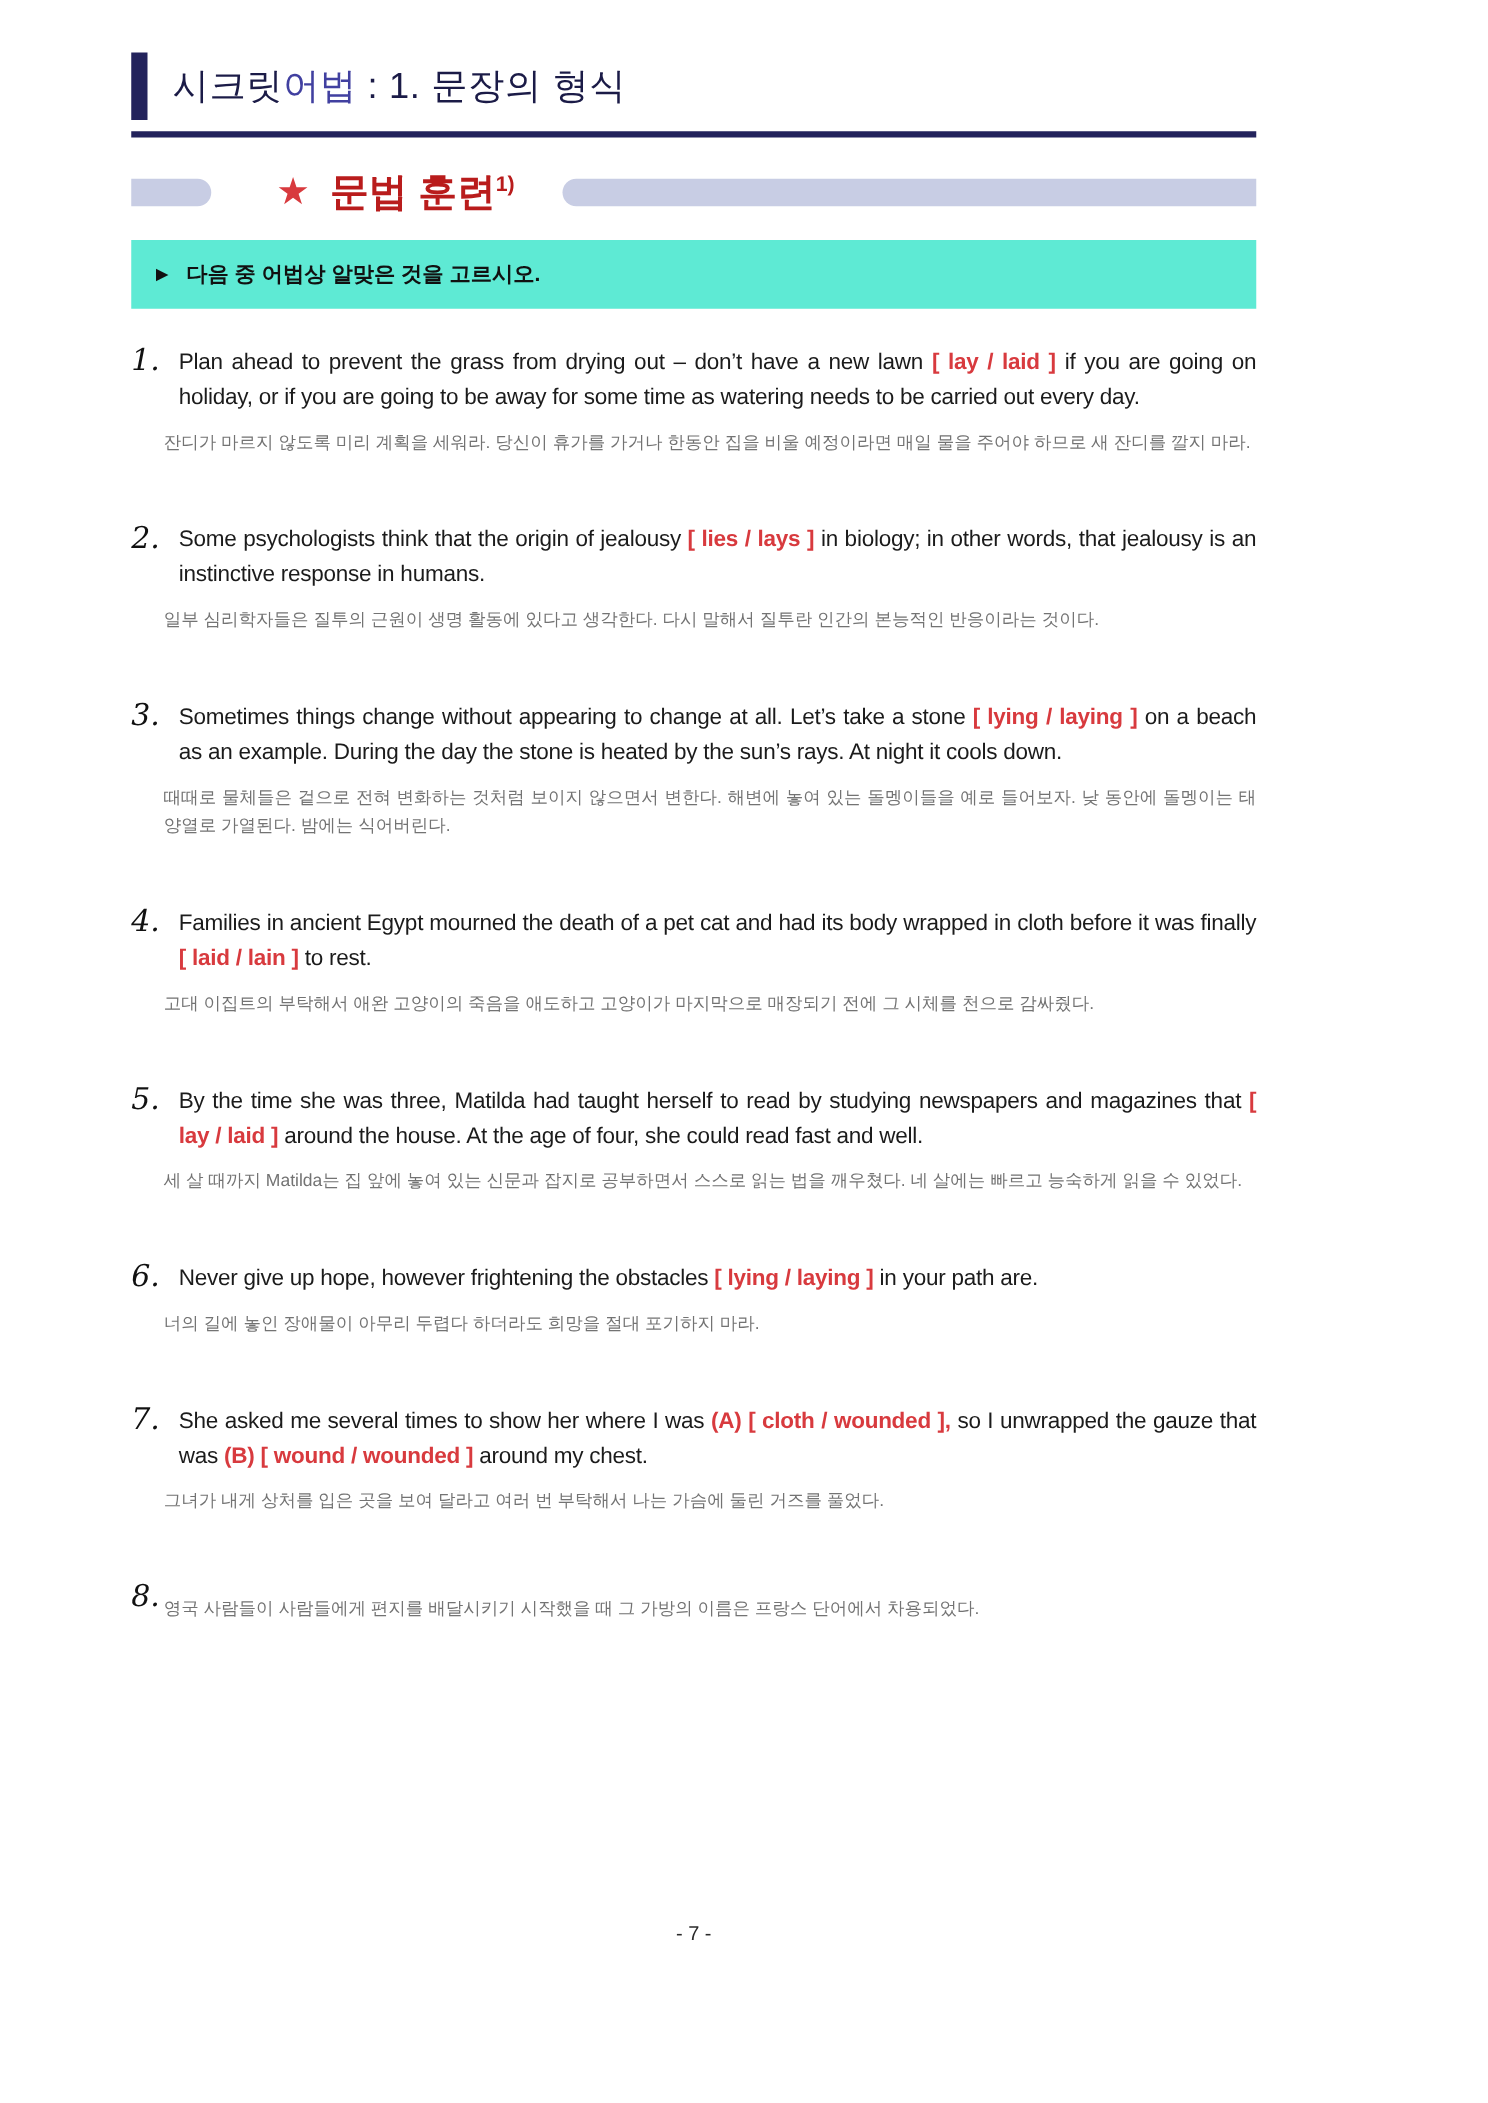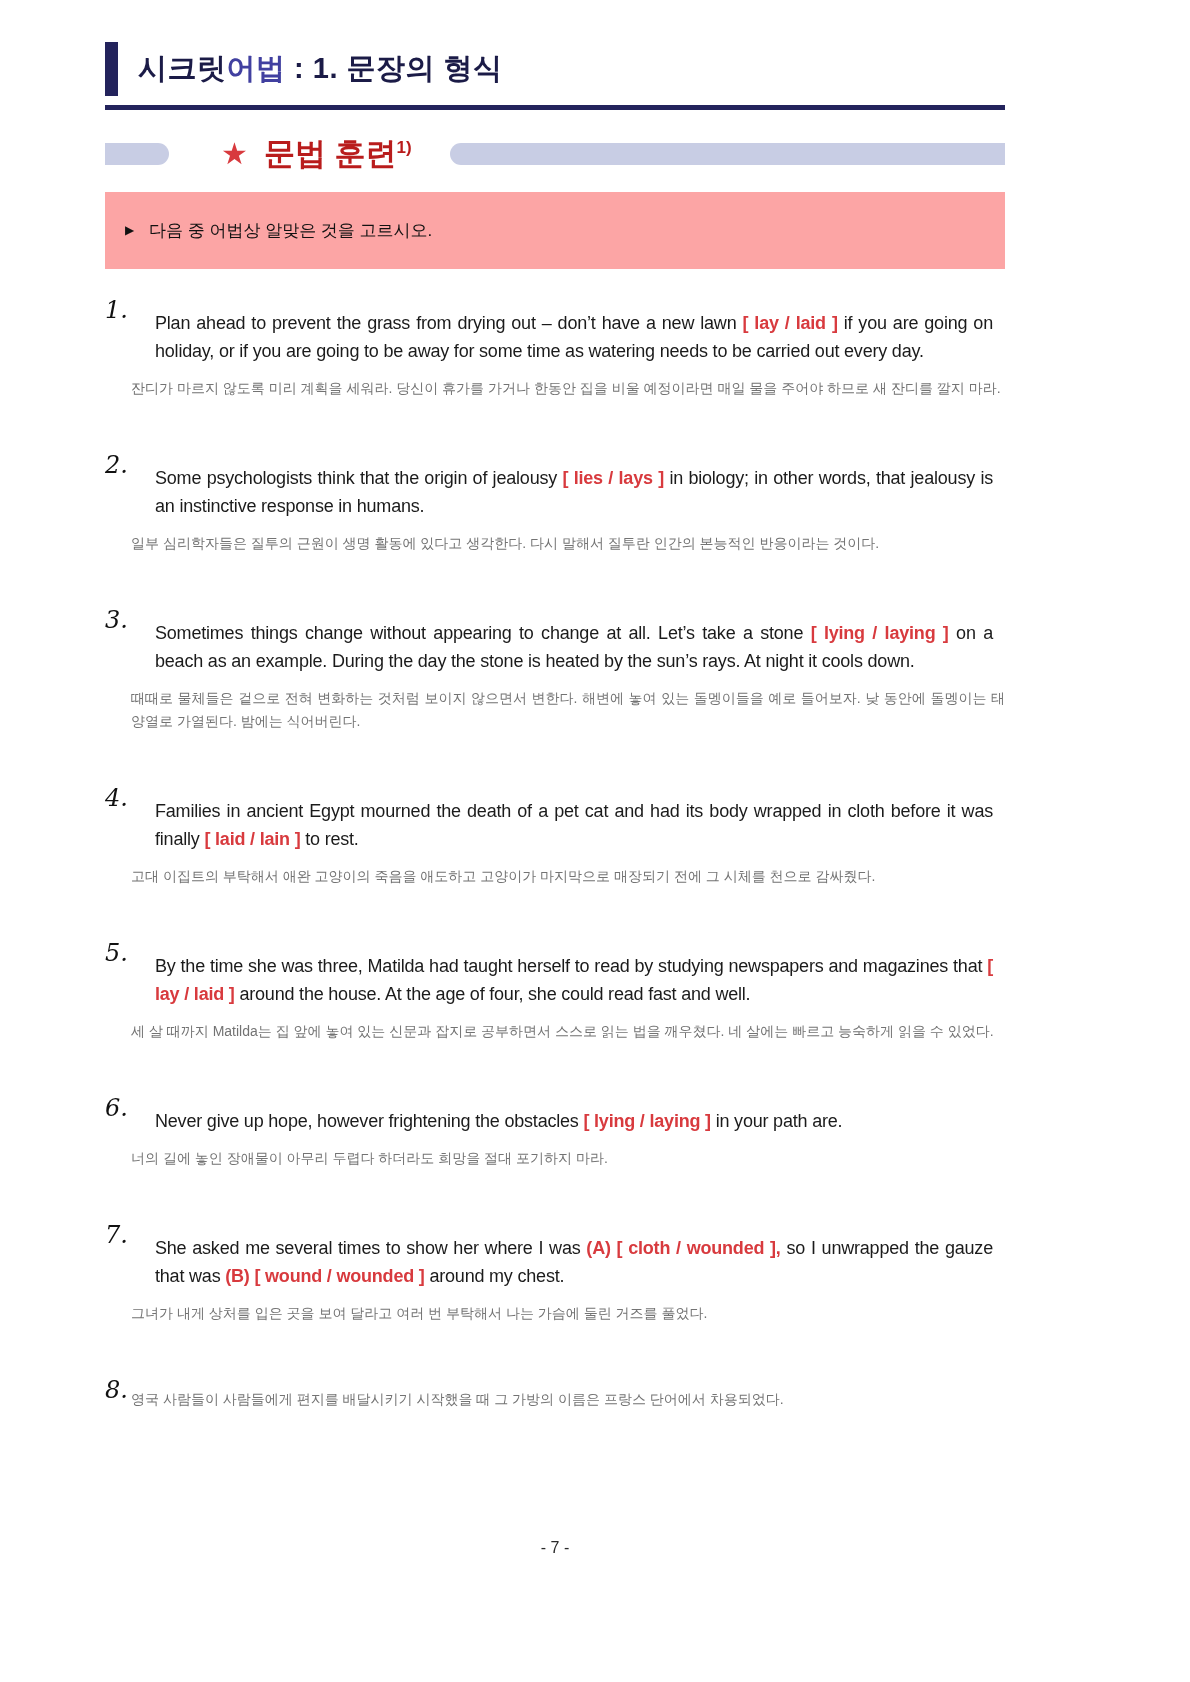--- a/index.html
+++ b/index.html
@@ -10,50 +10,50 @@
     font-family: "Liberation Sans", sans-serif;
     position: relative;
     overflow: hidden;
   }
   .page { position: relative; width: 1190px; height: 1682px; }
   .content { padding: 0 185px 0 105px; }
 
   
   .header-row { display: flex; align-items: center; margin-top: 42px; }
   .header-bar { width: 13px; height: 54px; background: #23235c; margin-right: 20px; flex-shrink: 0; }
-  .header-title { font-size: 29px; font-weight: bold; color: #1b1b47; letter-spacing: 0.5px; white-space: nowrap; }
+  .header-title { font-size: 29px; font-weight: normal; color: #1b1b47; letter-spacing: 0.5px; white-space: nowrap; }
   .header-title .accent { color: #4140a0; }
   .header-rule { height: 5px; background: #23235c; margin-top: 9px; }
 
   
   .section-band { display: flex; align-items: center; margin-top: 24px; height: 40px; }
   .band-left { width: 64px; height: 22px; background: #c8cde4; border-radius: 0 11px 11px 0; flex-shrink: 0; }
   .band-star { color: #d83a3e; font-size: 30px; line-height: 1; margin: 0 16px 0 52px; }
   .band-title { font-size: 31px; font-weight: bold; color: #b91c1c; white-space: nowrap; }
   .band-title sup { font-size: 17px; }
   .band-right { flex: 1; height: 22px; background: #c8cde4; border-radius: 11px 0 0 11px; margin-left: 38px; }
 
   
   .instruction {
-    margin-top: 18px; background: #fca5a5;
-    padding: 27px 20px; font-size: 17px; font-weight: normal; color: #111111;
+    margin-top: 18px; background: #5eead4;
+    padding: 16px 20px; font-size: 17px; font-weight: bold; color: #111111;
   }
   .instr-marker { font-size: 12px; margin-right: 10px; position: relative; top: -2px; }
 
   
   .questions { margin-top: 28px; }
   .question { display: flex; margin-bottom: 52px; }
   .q-number {
     width: 38px; flex-shrink: 0;
     font-family: "DejaVu Serif", serif; font-style: italic;
     font-size: 24px; color: #111111; line-height: 27px;
   }
   .q-body { flex: 1; min-width: 0; }
   .q-english {
-    margin: 12px; font-size: 18px; line-height: 28px; color: #1b1b1b;
+    margin: 0; font-size: 18px; line-height: 28px; color: #1b1b1b;
     text-align: justify; letter-spacing: -0.2px;
   }
   .seg-choice { color: #d83a3e; font-weight: bold; }
   .q-translation {
     margin: 11px 0 0 -12px;
     font-size: 14px; line-height: 23px; color: #737373;
     text-align: justify;
   }
 
   

